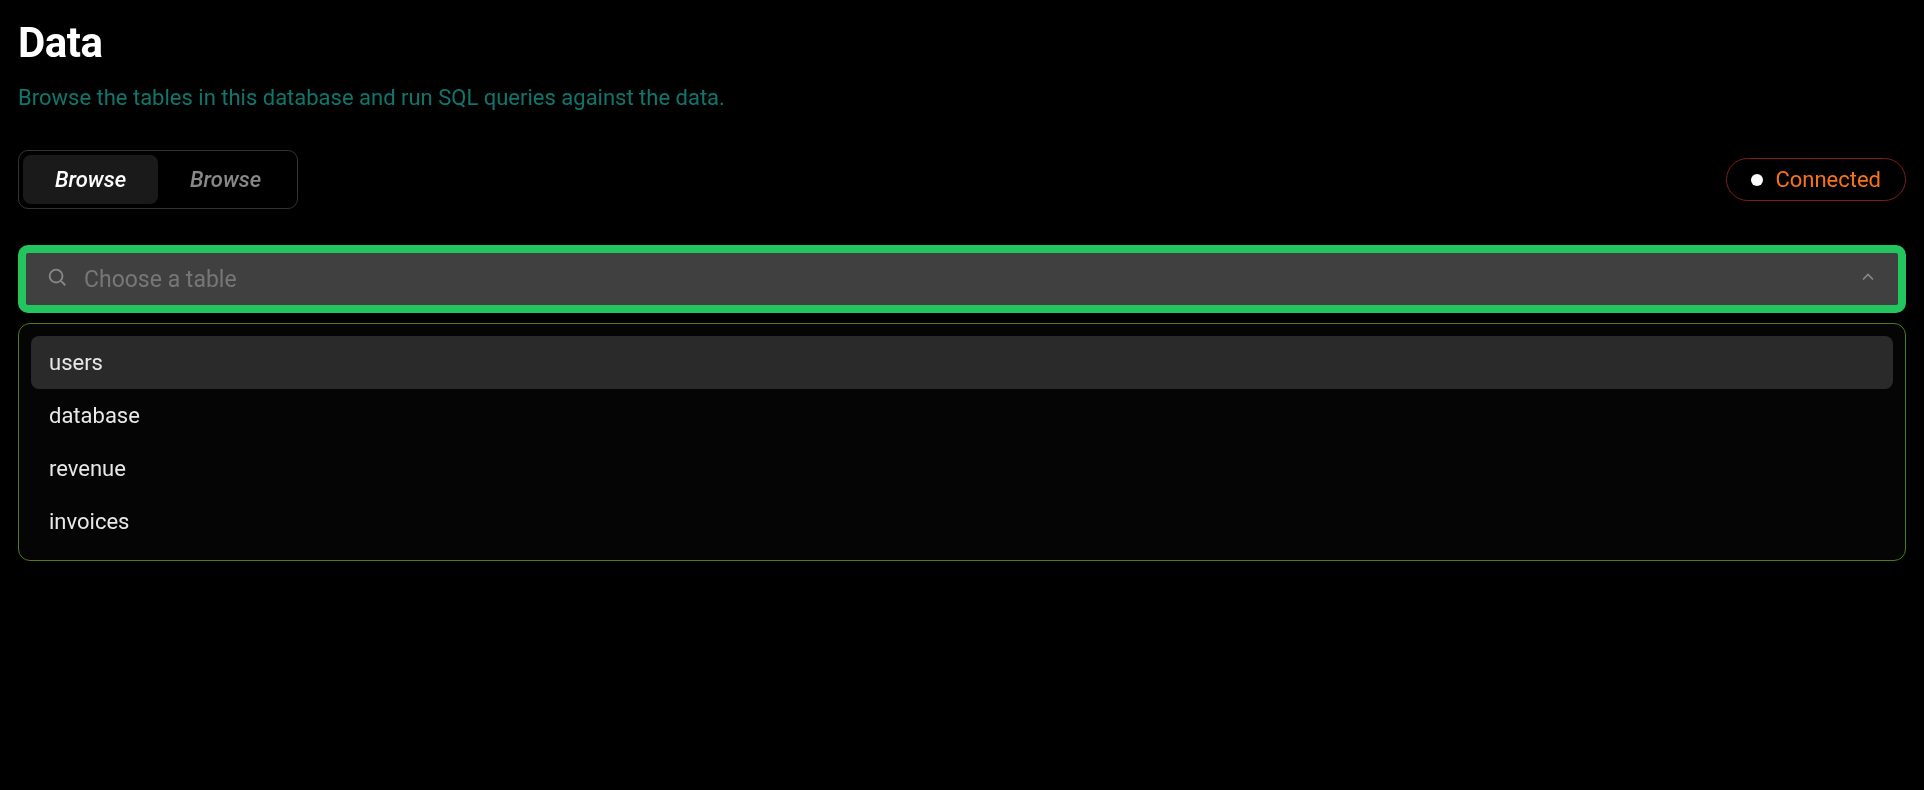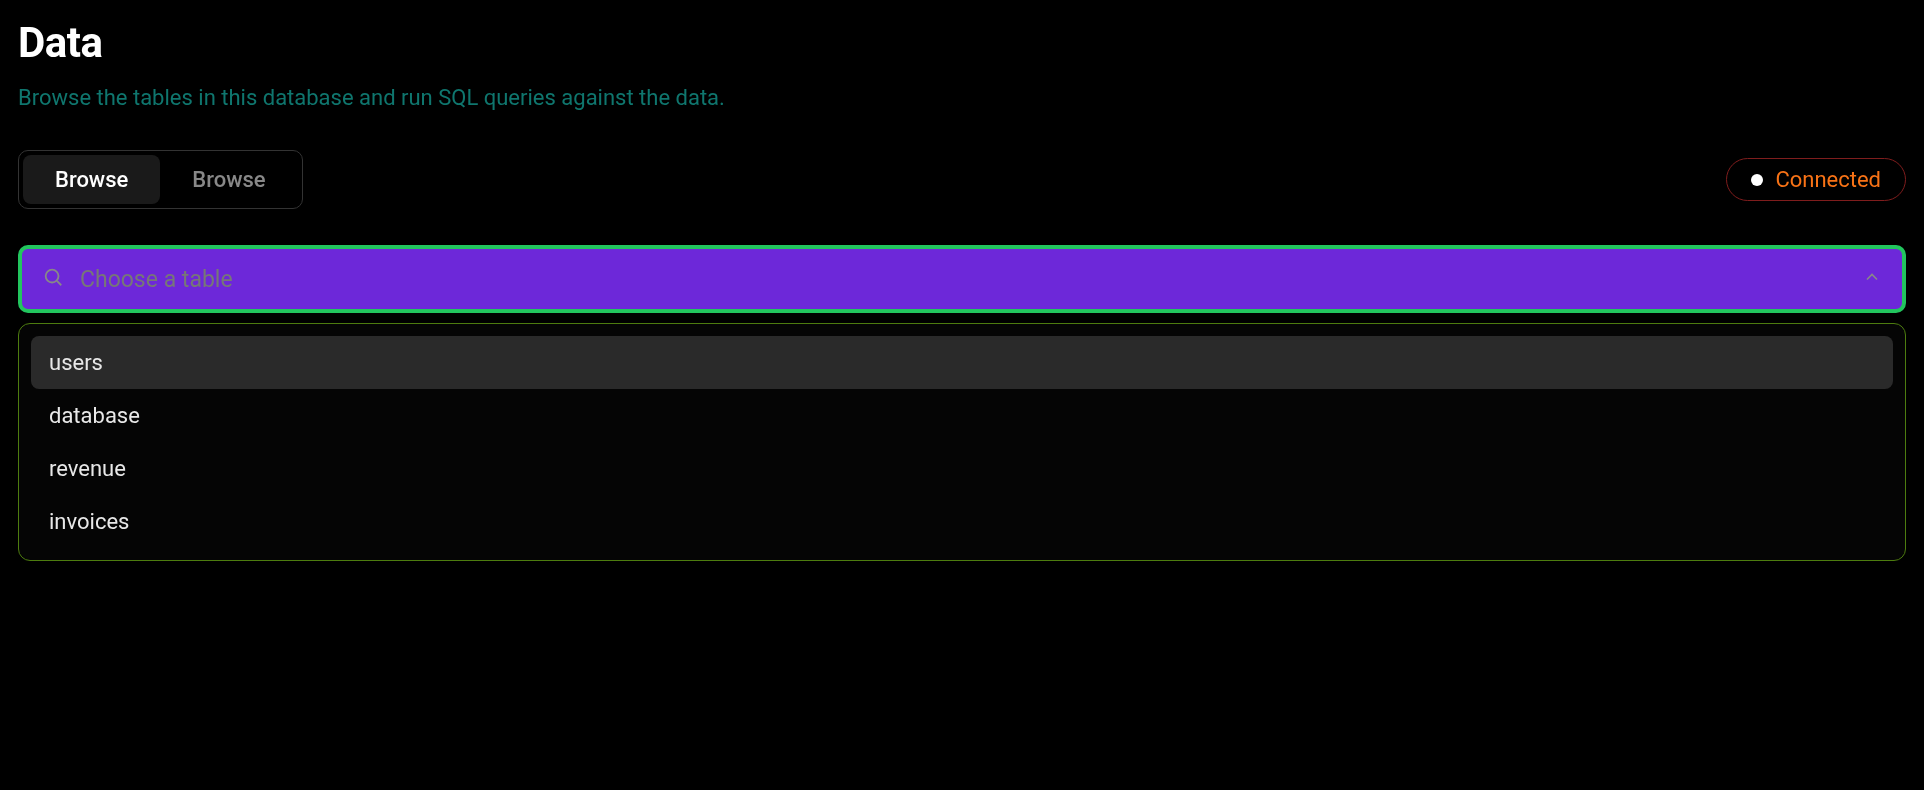--- a/index.html
+++ b/index.html
@@ -47,20 +47,21 @@
       background: #000000;
     }
 
     .tab {
       padding: 12px 32px;
       font-size: 22px;
       font-weight: 500;
       border-radius: 8px;
       cursor: pointer;
       color: #888888;
+      font-style: italic;
     }
 
     .tab.active {
       background: #1a1a1a;
       color: #ffffff;
     }
 
     .status-pill {
       display: flex;
       align-items: center;
@@ -81,23 +82,23 @@
     }
 
     .table-select {
       position: relative;
       width: 100%;
     }
 
     .table-select-input-wrap {
       display: flex;
       align-items: center;
-      border: 4px solid #22c55e;
+      border: 8px solid #22c55e;
       border-radius: 10px;
-      background: #6d28d9;
+      background: #404040;
       padding: 0 20px;
       height: 68px;
       gap: 16px;
     }
 
     .search-icon svg {
       width: 22px;
       height: 22px;
       stroke: #888888;
       fill: none;

